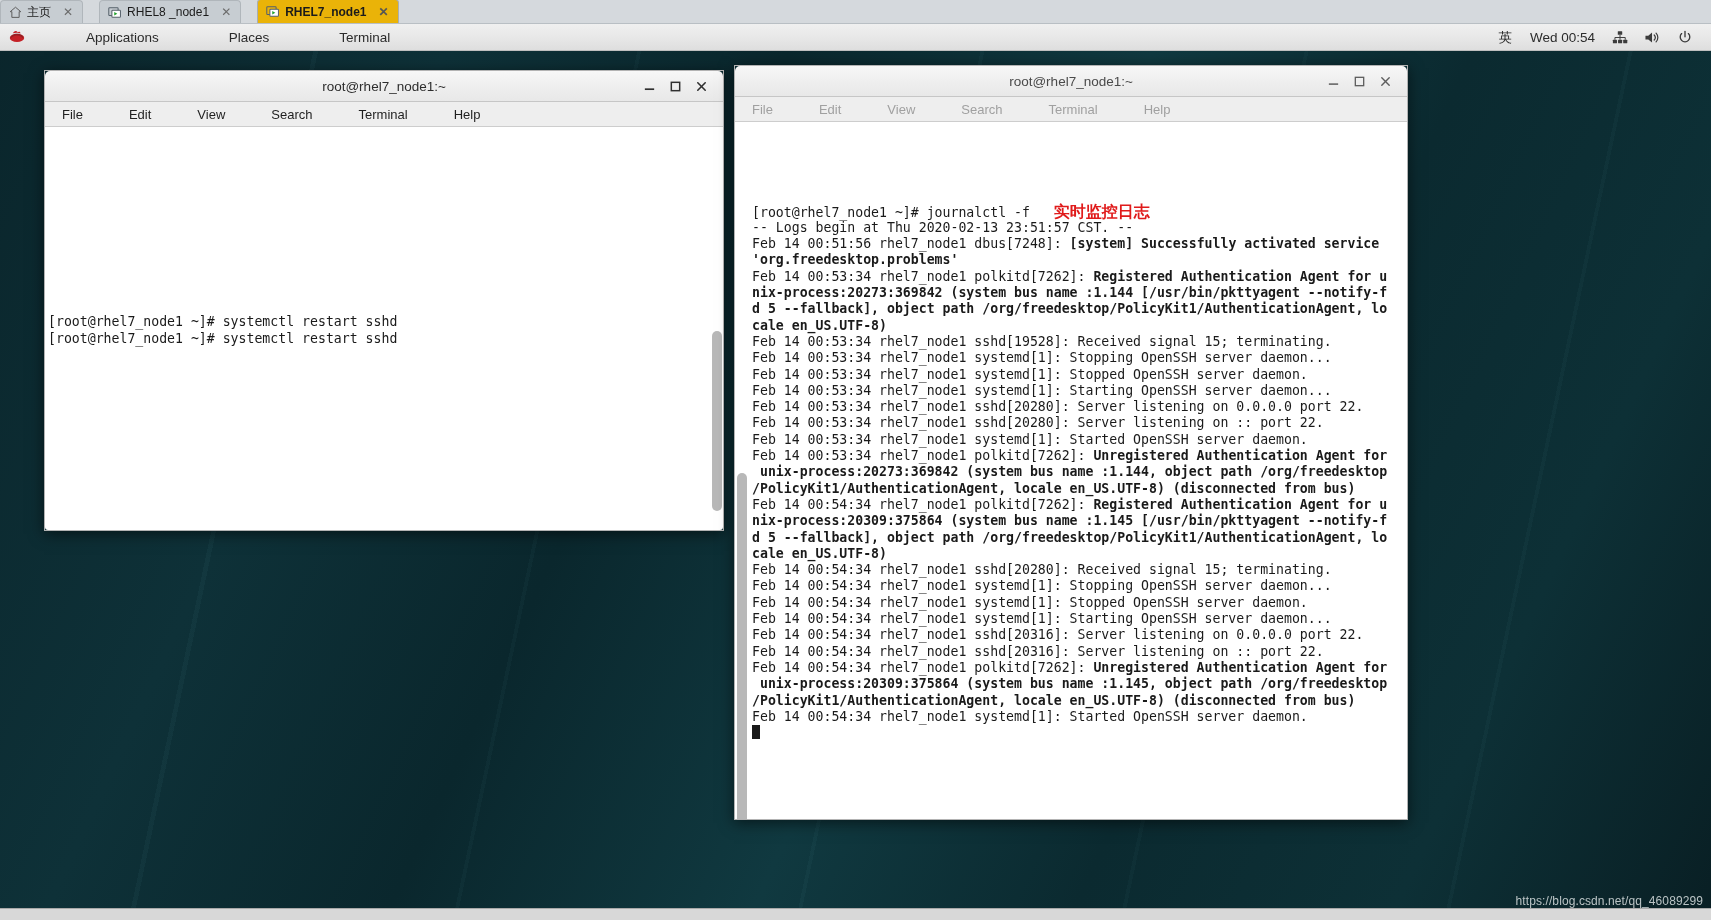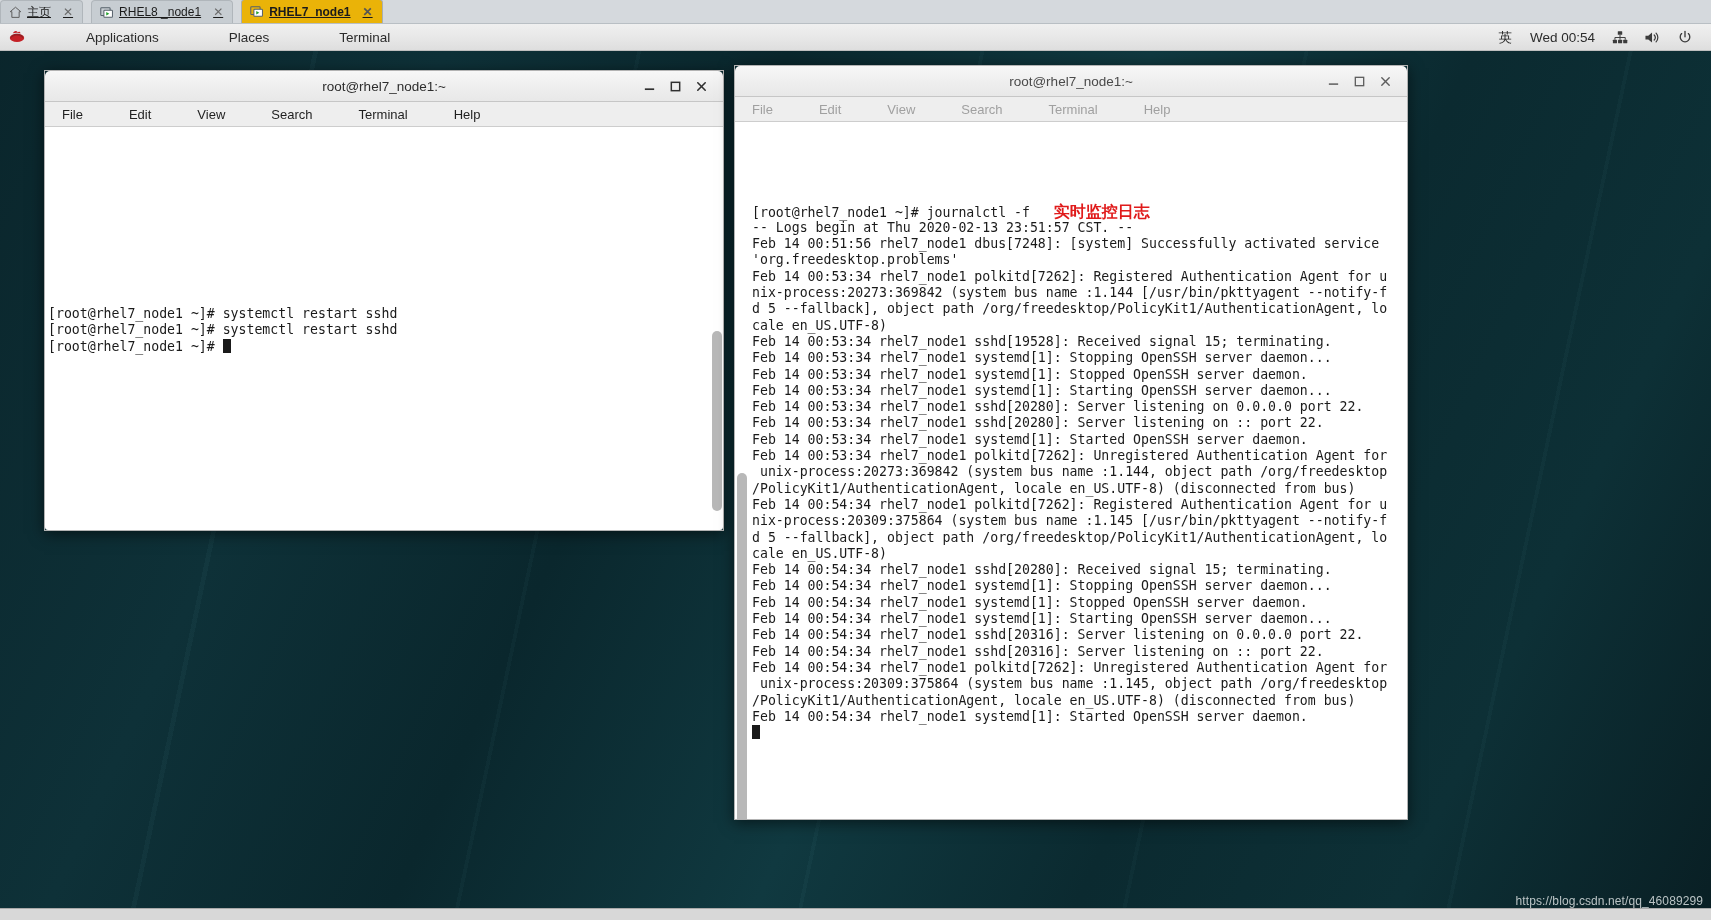--- a/index.html
+++ b/index.html
@@ -46,24 +46,23 @@
     height: 23px;
     display: flex; align-items: center;
     padding: 0 7px 0 8px;
     font-size: 12px;
     color: #1b1b1b;
     background: #c7cdd2;
     border: 1px solid #b0b6bb;
     border-bottom: none;
     border-top-left-radius: 4px;
     border-top-right-radius: 4px;
-    margin-right: 8px;
+    margin-right: 16px;
     position: relative;
     white-space: nowrap;
-    text-decoration: underline;
   }
   .tab.active {
     background: #eab308;
     font-weight: bold;
     height: 24px;
     border-color: #a8aeb3;
   }
   .tab .t-icon { margin-right: 5px; display: flex; align-items: center; }
   .tab .t-label { margin-right: 10px; }
   .tab .t-close {
@@ -164,21 +163,21 @@
     flex: 1;
     font-family: "DejaVu Sans Mono", "Liberation Mono", monospace;
     font-size: 13.2px;
     line-height: 16.3px;
     color: #1a1a1a;
     padding: 4px 0 0 3px;
     white-space: pre;
     overflow: hidden;
   }
   .term-text .ln { display: block; height: 16.3px; }
-  .b { font-weight: normal; }
+  .b { font-weight: bold; }
   .note-red { color: #e01b1b; font-family: "DejaVu Sans", sans-serif; font-size: 16px; font-weight: bold; }
   .cursor {
     display: inline-block;
     width: 8px; height: 14px;
     background: #1a1a1a;
     vertical-align: -2px;
   }
 
   
   #term-left {
@@ -326,21 +325,21 @@
   </div>
   <div class="menu-bar">
     <span class="menu-item">File</span>
     <span class="menu-item">Edit</span>
     <span class="menu-item">View</span>
     <span class="menu-item">Search</span>
     <span class="menu-item">Terminal</span>
     <span class="menu-item">Help</span>
   </div>
   <div class="term-body">
-    <div class="term-text" id="left-text"><span class="ln">[root@rhel7_node1 ~]# systemctl restart sshd</span><span class="ln">[root@rhel7_node1 ~]# systemctl restart sshd</span><span class="ln">[root@rhel7_node1 ~]# <span class="cursor"></span></span></div>
+    <div class="term-text" id="left-text"><span class="ln">[root@rhel7_node1 ~]# systemctl restart sshd</span><span class="ln">[root@rhel7_node1 ~]# systemctl restart sshd</span></div>
     <div class="scroll-track" style="order:2; border-right:none; border-left:1px solid #dcdcdc;">
       <div class="scroll-thumb" style="top:2px; height:180px;"></div>
     </div>
   </div>
 </div>
 
 <div class="term-window unfocused" id="term-right">
   <div class="title-bar">
     <div class="title-text">root@rhel7_node1:~</div>
     <div class="win-btns">

